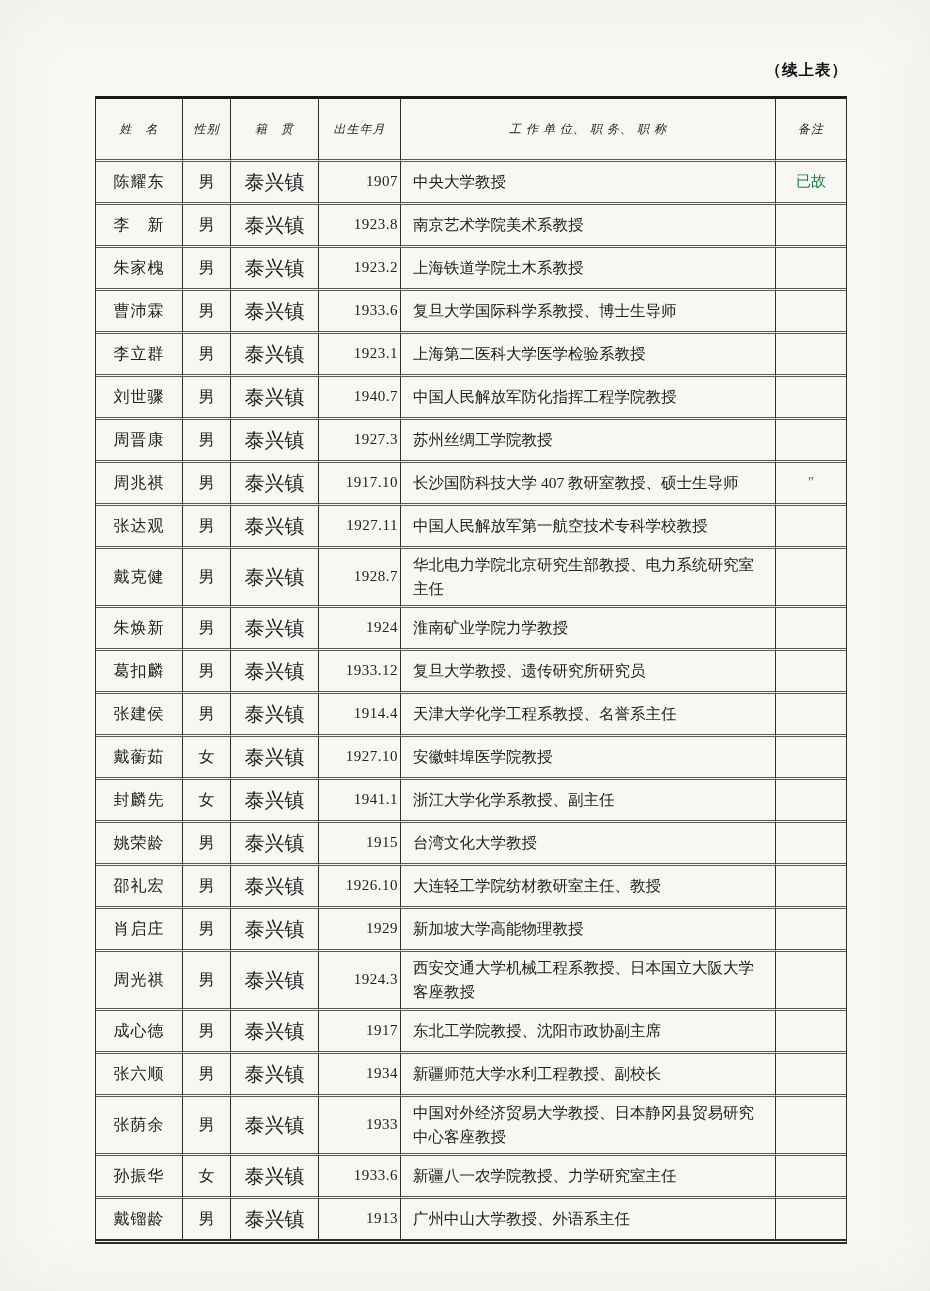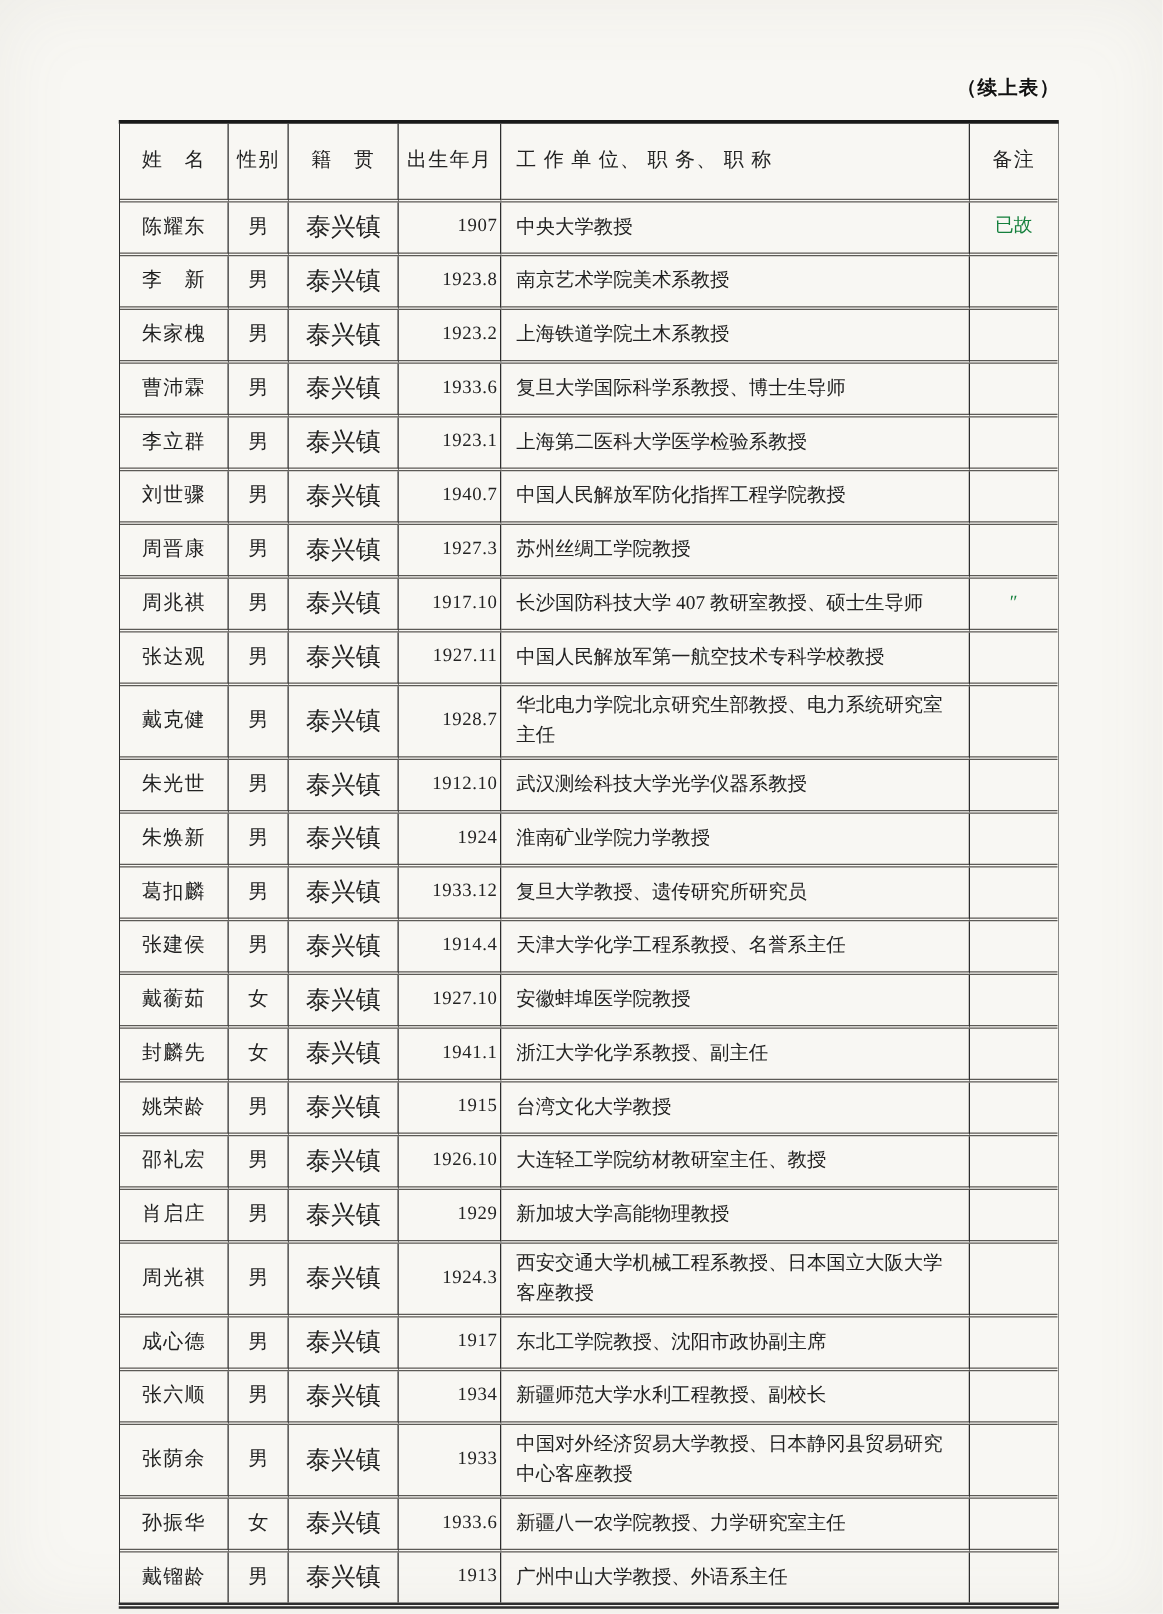--- a/index.html
+++ b/index.html
@@ -45,29 +45,29 @@
     border-bottom: 3px double #5c5a56;
     font-weight: normal;
     font-size: 15.5px;
     color: #222;
     vertical-align: middle;
     text-align: center;
     padding: 0 2px;
     line-height: 1.55;
     overflow: hidden;
   }
-  th { height: 52px; font-size: 16px; letter-spacing: 1px; }
+  th { height: 52px; font-size: 12px; letter-spacing: 1px; font-style: italic; }
   td { height: 32px; }
   th:last-child, td:last-child { border-right: none; }
   tr:last-child td { border-bottom: none; }
   td[data-col="work"], th.work-h {
     text-align: left;
     padding: 4px 12px;
   }
-  th.work-h { text-align: left; }
+  th.work-h { text-align: center; }
   td[data-col="name"] { letter-spacing: 1px; font-size: 16px; }
   td[data-col="birth"] { font-size: 15px; letter-spacing: 0.5px; text-align: right; }
   td[data-col="remark"] { font-size: 15px; color: #15803d; }
   td[data-col="gender"] { font-size: 16px; }
   td[data-col="native_place"] { font-size: 20px; }
 </style>
 </head>
 <body>
 
 <div class="page">
@@ -168,28 +168,20 @@
     </tr>
         <tr>
       <td data-col="name">戴克健</td>
       <td data-col="gender">男</td>
       <td data-col="native_place">泰兴镇</td>
       <td data-col="birth">1928.7</td>
       <td data-col="work">华北电力学院北京研究生部教授、电力系统研究室主任</td>
       <td data-col="remark"></td>
     </tr>
         <tr>
-      <td data-col="name">朱光世</td>
-      <td data-col="gender">男</td>
-      <td data-col="native_place">泰兴镇</td>
-      <td data-col="birth">1912.10</td>
-      <td data-col="work">武汉测绘科技大学光学仪器系教授</td>
-      <td data-col="remark"></td>
-    </tr>
-        <tr>
       <td data-col="name">朱焕新</td>
       <td data-col="gender">男</td>
       <td data-col="native_place">泰兴镇</td>
       <td data-col="birth">1924</td>
       <td data-col="work">淮南矿业学院力学教授</td>
       <td data-col="remark"></td>
     </tr>
         <tr>
       <td data-col="name">葛扣麟</td>
       <td data-col="gender">男</td>

